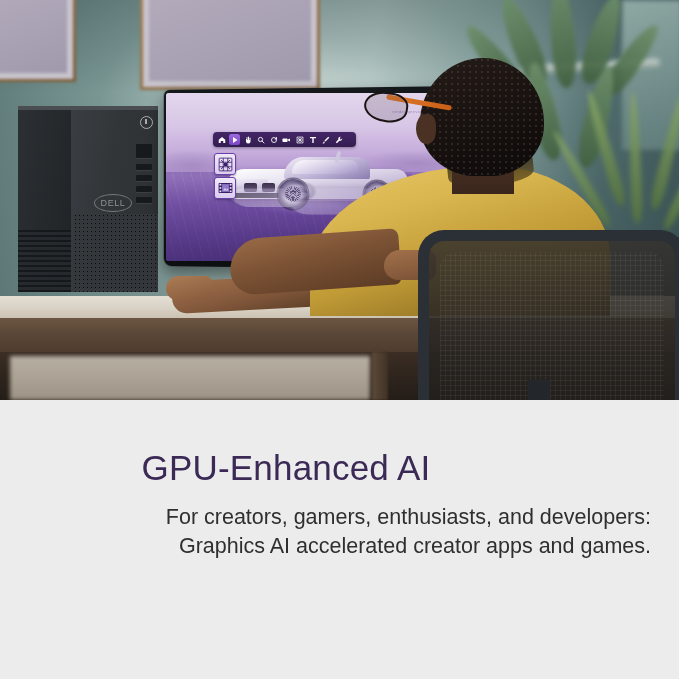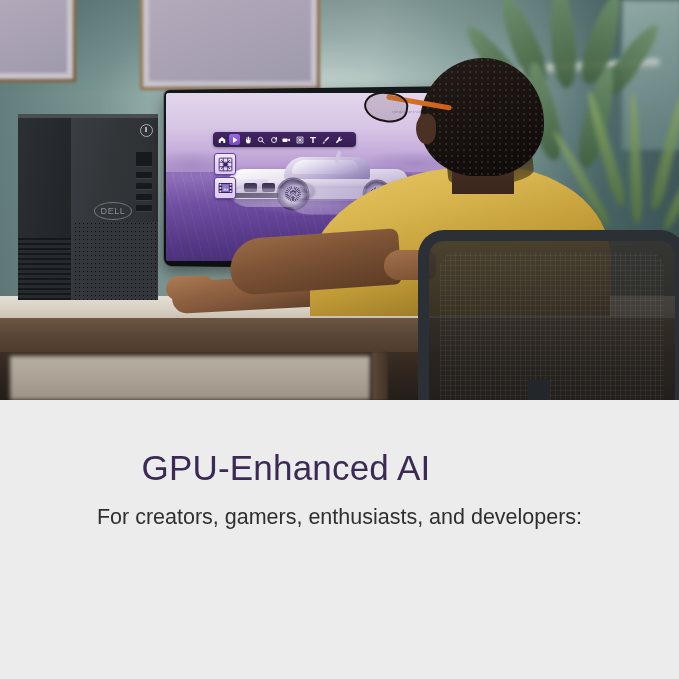--- a/index.html
+++ b/index.html
@@ -39,21 +39,21 @@
   .desk-top{position:absolute;left:0;top:296px;width:679px;height:26px;
     background:linear-gradient(180deg,#e4ded4 0%,#d9d2c6 45%,#c6bcab 100%);filter:blur(.5px);}
   .desk-edge{position:absolute;left:0;top:318px;width:679px;height:40px;
     background:linear-gradient(180deg,#6c5542 0%,#5b4737 40%,#4a382a 100%);}
   .desk-under{position:absolute;left:0;top:352px;width:679px;height:48px;
     background:linear-gradient(180deg,#3b2e24 0%,#2c231c 60%,#241d17 100%);}
   .floorpanel{position:absolute;left:10px;top:356px;width:360px;height:44px;background:linear-gradient(180deg,#cfc7ba,#b3a899);filter:blur(2px);opacity:.85;}
   .deskleg{position:absolute;top:352px;width:16px;height:48px;background:linear-gradient(90deg,#5d4a39,#3f3226);filter:blur(1px);}
 
   
-  .tower{position:absolute;left:18px;top:114px;width:140px;height:186px;}
+  .tower{position:absolute;left:18px;top:106px;width:140px;height:186px;}
   .tower-side{position:absolute;left:0;top:4px;width:54px;height:182px;background:linear-gradient(100deg,#2c2f33,#202326);}
   .tower-front{position:absolute;left:53px;top:0;width:87px;height:186px;background:linear-gradient(100deg,#3a3e43 0%,#333639 40%,#2b2e32 100%);}
   .tower-topline{position:absolute;left:0;top:0px;width:140px;height:4px;background:#4a4e53;filter:blur(.6px);}
   .pwr{position:absolute;left:122px;top:10px;width:11px;height:11px;border-radius:50%;border:1.4px solid #a9aeb3;}
   .pwr:after{content:"";position:absolute;left:4.2px;top:1.6px;width:1.6px;height:5px;background:#a9aeb3;}
   .ports{position:absolute;left:118px;top:38px;width:18px;height:62px;}
   .port{position:absolute;left:0;width:16px;background:#171a1d;border-radius:1px;box-shadow:0 1px 0 rgba(255,255,255,.07);}
   .dell-logo{position:absolute;left:76px;top:88px;width:36px;height:16px;border-radius:50%;
     border:1.2px solid #72777c;display:flex;align-items:center;justify-content:center;}
   .dell-logo span{font-size:9px;letter-spacing:.6px;color:#8a9095;font-family:"Liberation Sans",sans-serif;}
@@ -170,21 +170,21 @@
 
   
   .cab{position:absolute;left:560px;top:300px;width:119px;height:56px;background:linear-gradient(180deg,#5c7e86,#3e5c66);filter:blur(1.6px);opacity:.85;}
 
   
   .textblock{position:absolute;left:0;top:400px;width:679px;height:279px;background:#ececec;}
   .title{position:absolute;left:0;top:48px;width:572px;text-align:center;
     font-size:35px;font-weight:400;color:#3b2a55;letter-spacing:.2px;font-family:"Liberation Sans",sans-serif;}
   .body{position:absolute;left:28px;top:103px;width:623px;text-align:center;
     font-size:21.5px;line-height:29px;color:#2f2f2f;font-family:"Liberation Sans",sans-serif;}
-  .body .ln{display:block;white-space:nowrap;}
+  .body .ln{display:block;white-space:nowrap;text-align:right;}
 </style>
 </head>
 <body>
 
 <div id="page">
 
   <div class="photo">
 
     <div class="wall"></div>
     <div class="wall-vgrad"></div>
@@ -393,16 +393,17 @@
       </div>
       <div class="chair-post"></div>
     </div>
 
   </div>
 
   <div class="textblock">
     <div class="title">GPU-Enhanced AI</div>
     <div class="body">
       <span class="ln">For creators, gamers, enthusiasts, and developers:</span>
+      <span class="ln">Graphics AI accelerated creator apps and games.</span>
     </div>
   </div>
 
 </div>
 
 </body></html>

